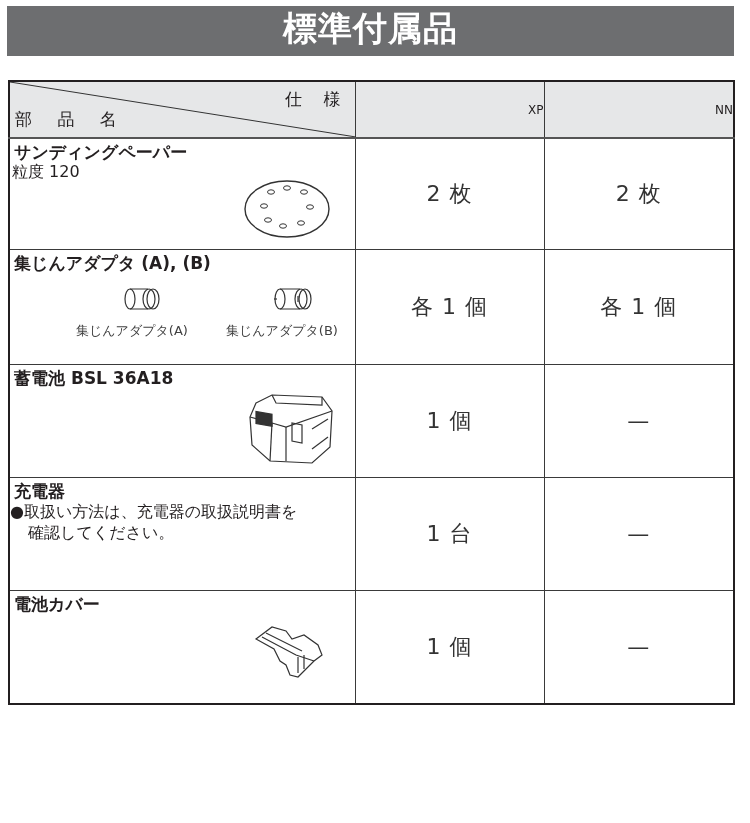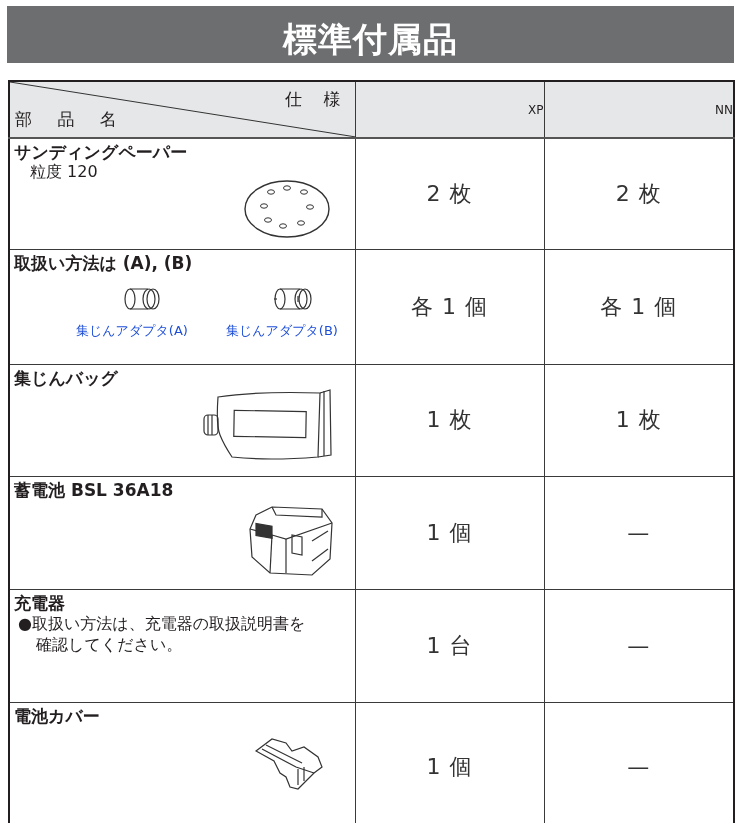--- a/index.html
+++ b/index.html
@@ -1,37 +1,37 @@
 <!DOCTYPE html>
 <html><head>
 <meta charset="utf-8">
 <style>
   html, body { margin: 0; padding: 0; background: #ffffff; }
   body { width: 750px; height: 823px; position: relative; overflow: hidden;
          font-family: "DejaVu Sans", "Liberation Sans", sans-serif; color: #231f20; }
-  .title-bar { position: absolute; left: 7px; top: 6px; width: 727px; height: 57px;
-               background: #6d6e70; color: #ffffff; display: flex; align-items: flex-end; justify-content: center; }
+  .title-bar { position: absolute; left: 7px; top: 6px; width: 727px; height: 50px;
+               background: #6d6e70; color: #ffffff; display: flex; align-items: flex-start; justify-content: center; }
   .title-bar span { font-size: 34px; font-weight: bold; letter-spacing: 1px; }
   table.acc { position: absolute; left: 8px; top: 80px; width: 725px; border-collapse: collapse;
               border: 2px solid #231f20; table-layout: fixed; }
   table.acc td, table.acc th { border: 1.5px solid #3a3a3a; padding: 0; vertical-align: top; }
   table.acc th { background: #e6e7e8; font-weight: normal; height: 55px; border-bottom: 2px solid #555; }
   .hdr-diag { position: relative; height: 55px; text-decoration: underline; }
   .hdr-diag svg { position: absolute; left: 0; top: 0; }
   .hdr-spec { position: absolute; right: 6px; top: 6px; font-size: 17px; letter-spacing: 8px; }
   .hdr-part { position: absolute; left: 5px; bottom: 6px; font-size: 17px; letter-spacing: 10px; }
   .col-hdr { text-align: right; vertical-align: middle !important; font-size: 12px; }
   .item-cell { position: relative; margin-top: 18px; }
   .item-name { font-size: 17px; font-weight: bold; padding: 3px 0 0 4px; display: block; line-height: 20px; }
-  .item-sub { font-size: 16px; padding-left: 20px; display: block; line-height: 20px; }
-  .item-note { font-size: 16px; padding-left: 8px; display: block; line-height: 21px; }
+  .item-sub { font-size: 16px; padding-left: 2px; display: block; line-height: 20px; }
+  .item-note { font-size: 16px; padding-left: 0; display: block; line-height: 21px; }
   .item-note .indent { padding-left: 18px; display: block; }
   .qty { text-align: center; vertical-align: middle !important; font-size: 22px; color: #333; letter-spacing: 1px; }
   .pic { position: absolute; }
-  .adapt-label { font-size: 13px; color: #1d4ed8; position: absolute; }
+  .adapt-label { font-size: 13px; color: #404040; position: absolute; }
 </style>
 </head>
 <body>
 
 <div class="title-bar">
   <span>標準付属品</span>
 </div>
 
 <table class="acc">
   <colgroup>
@@ -71,21 +71,21 @@
               <ellipse cx="59" cy="44" rx="3.5" ry="2.2"></ellipse>
         </g>
       </svg>
     </td>
     <td class="qty">2 枚</td>
     <td class="qty">2 枚</td>
   </tr>
 
   <tr style="height:115px">
     <td class="item-cell">
-      <span class="item-name">取扱い方法は (A), (B)</span>
+      <span class="item-name">集じんアダプタ (A), (B)</span>
       <svg class="pic" style="left:112px;top:36px" width="40" height="26" viewBox="0 0 40 26">
         <g fill="none" stroke="#333" stroke-width="1.2">
           <path d="M8 3 H26 M8 23 H26"></path>
               <ellipse cx="8" cy="13" rx="5" ry="10"></ellipse>
           <ellipse cx="27" cy="13" rx="6" ry="10"></ellipse>
               <ellipse cx="31" cy="13" rx="6" ry="10"></ellipse>
         </g>
       </svg>
       <svg class="pic" style="left:262px;top:36px" width="42" height="26" viewBox="0 0 42 26">
         <g fill="none" stroke="#333" stroke-width="1.2">
@@ -97,38 +97,20 @@
               <line x1="26" y1="10" x2="26" y2="16"></line>
         </g>
       </svg>
       <span class="adapt-label" style="left:66px;top:72px">集じんアダプタ(A)</span>
       <span class="adapt-label" style="left:216px;top:72px">集じんアダプタ(B)</span>
     </td>
     <td class="qty">各 1 個</td>
     <td class="qty">各 1 個</td>
   </tr>
 
-  <tr style="height:112px">
-    <td class="item-cell">
-      <span class="item-name">集じんバッグ</span>
-      <svg class="pic" style="left:188px;top:20px" width="145" height="80" viewBox="0 0 145 80">
-        <g fill="none" stroke="#333" stroke-width="1.2">
-          <path d="M20 12 Q60 6 122 8 L120 72 Q70 76 34 72 Q26 60 22 50 Q18 40 20 12 Z"></path>
-          <rect x="36" y="26" width="72" height="26" transform="rotate(1 72 39)"></rect>
-          <rect x="6" y="30" width="14" height="20" rx="4"></rect>
-          <line x1="10" y1="30" x2="10" y2="50"></line>
-              <line x1="14" y1="30" x2="14" y2="50"></line>
-          <path d="M122 8 L132 5 L133 70 L120 72"></path>
-              <line x1="126" y1="6" x2="126" y2="71"></line>
-        </g>
-      </svg>
-    </td>
-    <td class="qty">1 枚</td>
-    <td class="qty">1 枚</td>
-  </tr>
 
   <tr style="height:113px">
     <td class="item-cell">
       <span class="item-name">蓄電池 BSL 36A18</span>
       <svg class="pic" style="left:232px;top:24px" width="96" height="78" viewBox="0 0 96 78">
         <g fill="none" stroke="#333" stroke-width="1.2">
           <path d="M14 14 L30 6 L80 8 L90 22 L88 58 L70 74 L28 72 L10 56 L8 28 Z"></path>
           <path d="M8 28 L30 34 L44 38 L90 22"></path>
           <path d="M30 6 L34 14 L80 16 L80 8"></path>
           <path d="M44 38 L44 72"></path>
@@ -149,21 +131,21 @@
       <span class="item-name">充電器</span>
       <span class="item-note">
         <span>●取扱い方法は、充電器の取扱説明書を</span>
         <span class="indent">確認してください。</span>
       </span>
     </td>
     <td class="qty">1 台</td>
     <td class="qty">—</td>
   </tr>
 
-  <tr style="height:130px">
+  <tr style="height:114px">
     <td class="item-cell">
       <span class="item-name">電池カバー</span>
       <svg class="pic" style="left:242px;top:30px" width="80" height="60" viewBox="0 0 80 60">
         <g fill="none" stroke="#333" stroke-width="1.2">
           <path d="M4 18 L20 6 L34 10 L40 18 L52 14 L66 24 L70 34 L62 40 L46 56 L38 54 L34 44 L28 40 L22 28 Z"></path>
           <path d="M10 16 L44 34 L62 40"></path>
           <path d="M14 12 L50 30"></path>
           <line x1="46" y1="36" x2="46" y2="52"></line>
           <line x1="52" y1="34" x2="52" y2="48"></line>
         </g>

